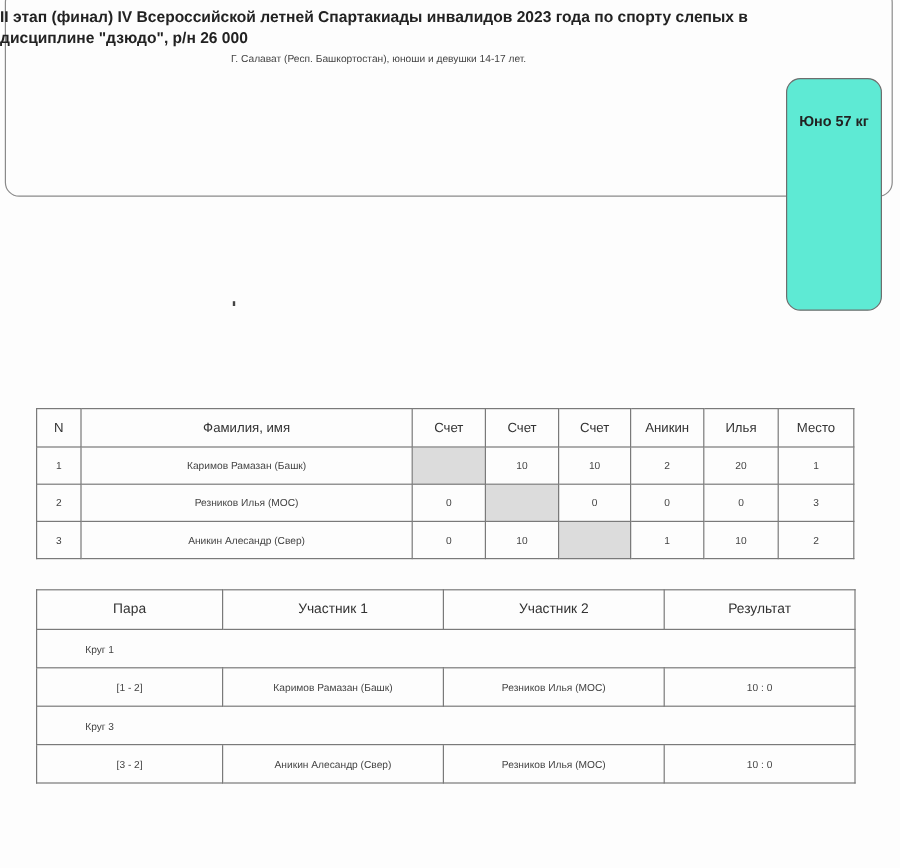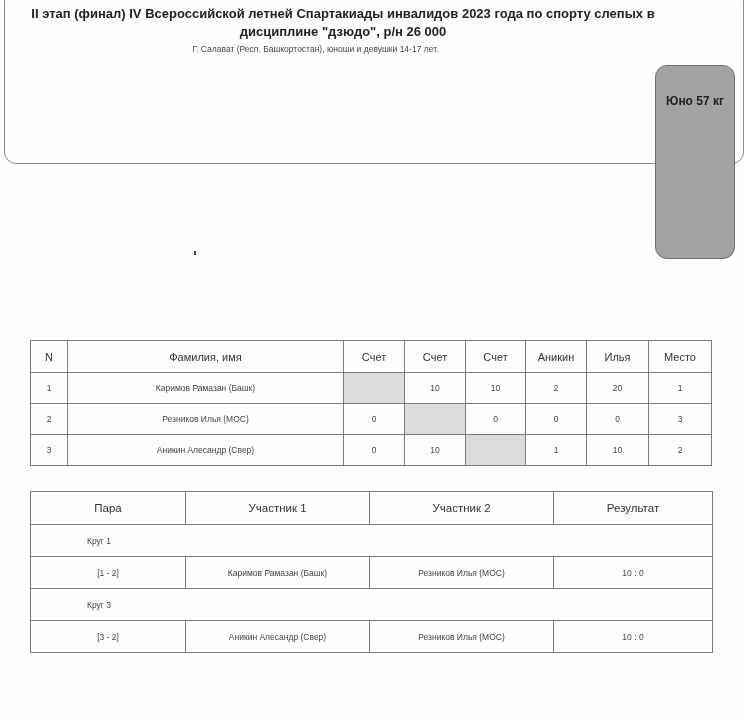--- a/index.html
+++ b/index.html
@@ -7,48 +7,48 @@
     width: 750px; height: 723px; position: relative; overflow: hidden;
     background: #fdfdfd;
     font-family: "Liberation Sans", sans-serif;
     color: #333;
   }
   .top-frame {
     position: absolute; left: 4px; top: -10px; width: 740px; height: 174px;
     border: 1px solid #8a8a8a; border-radius: 12px; box-sizing: border-box;
   }
   .title {
-    position: absolute; left: 0; top: 5px; width: 686px; text-align: center;
+    position: absolute; left: 0; top: 5px; width: 686px; text-align: left;
     font-weight: bold; font-size: 13px; line-height: 18px; color: #222;
   }
   .subtitle {
     position: absolute; left: 0; top: 44px; width: 631px; text-align: center;
     font-size: 8.5px; color: #444;
   }
   .category-box {
     position: absolute; left: 655px; top: 65px; width: 80px; height: 194px;
-    border: 1px solid #6e6e6e; border-radius: 12px; box-sizing: border-box; background: #a3a3a3;
+    border: 1px solid #6e6e6e; border-radius: 12px; box-sizing: border-box; background: #5eead4;
   }
   .category-label {
     position: absolute; left: 0; top: 28px; width: 100%; text-align: center;
     font-weight: bold; font-size: 12px; color: #222; white-space: nowrap;
   }
   .speck {
     position: absolute; left: 194px; top: 251px; width: 2px; height: 4px; background: #444;
   }
   table { border-collapse: collapse; position: absolute; table-layout: fixed; }
   td, th { border: 1px solid #7a7a7a; text-align: center; padding: 0; font-weight: normal; color: #444; }
   .standings { left: 30px; top: 340px; width: 681px; }
   .standings th { height: 31px; font-size: 11px; color: #333; }
   .standings td { height: 30px; font-size: 8.5px; }
   .standings td.blocked { background: #dcdcdc; }
   .matches { left: 30px; top: 491px; width: 682px; }
   .matches th { height: 32px; font-size: 11.5px; color: #333; }
   .matches td { height: 31px; font-size: 8.5px; }
-  .matches td.round { text-align: left; padding-left: 56px; }
+  .matches td.round { text-align: left; padding-left: 40px; }
 </style>
 </head>
 <body>
 
 <div class="top-frame"></div>
 <div class="title">
   <div>II этап (финал) IV Всероссийской летней Спартакиады инвалидов 2023 года по спорту слепых в</div>
   <div>дисциплине "дзюдо", р/н 26 000</div>
 </div>
 <div class="subtitle">Г. Салават (Респ. Башкортостан), юноши и девушки 14-17 лет.</div>

